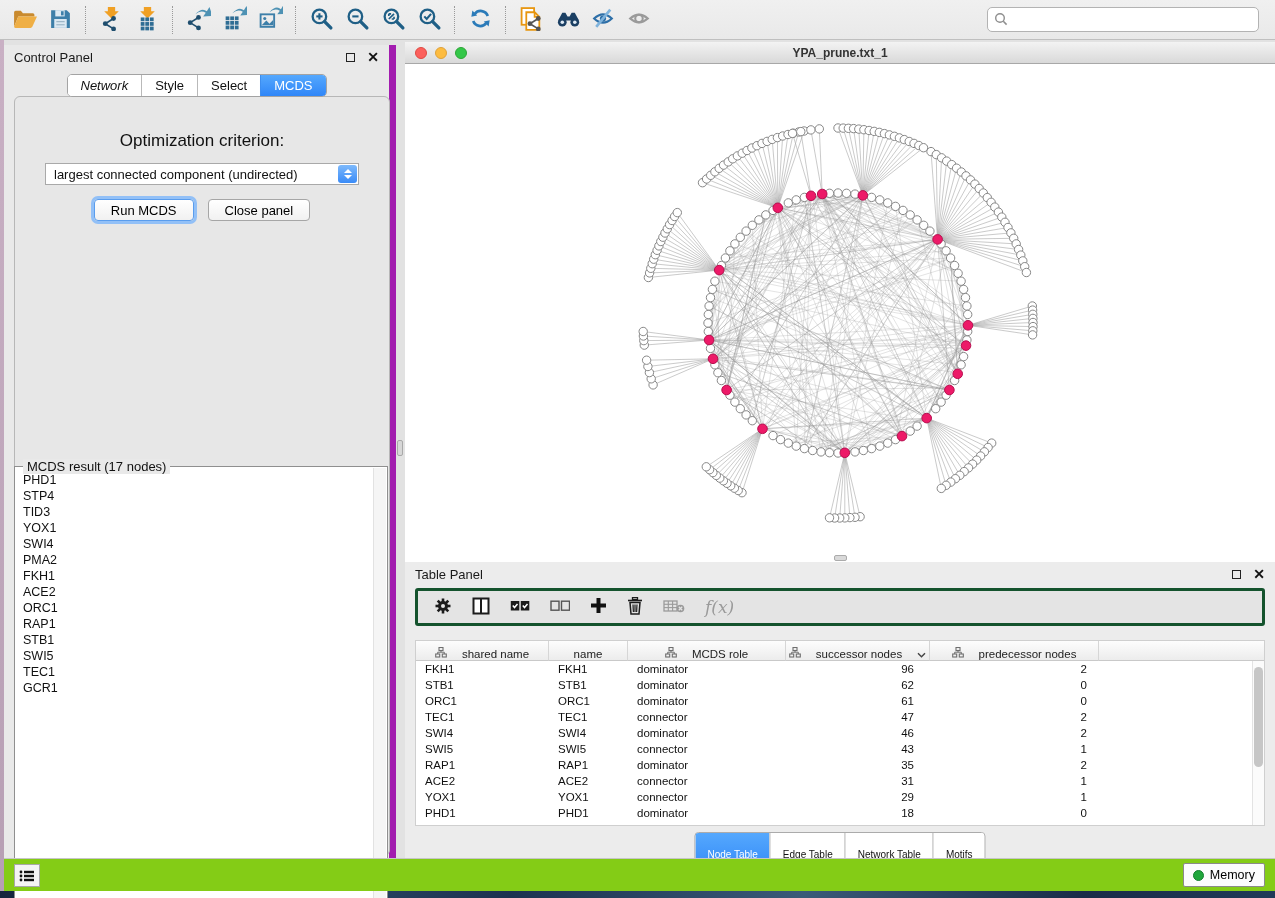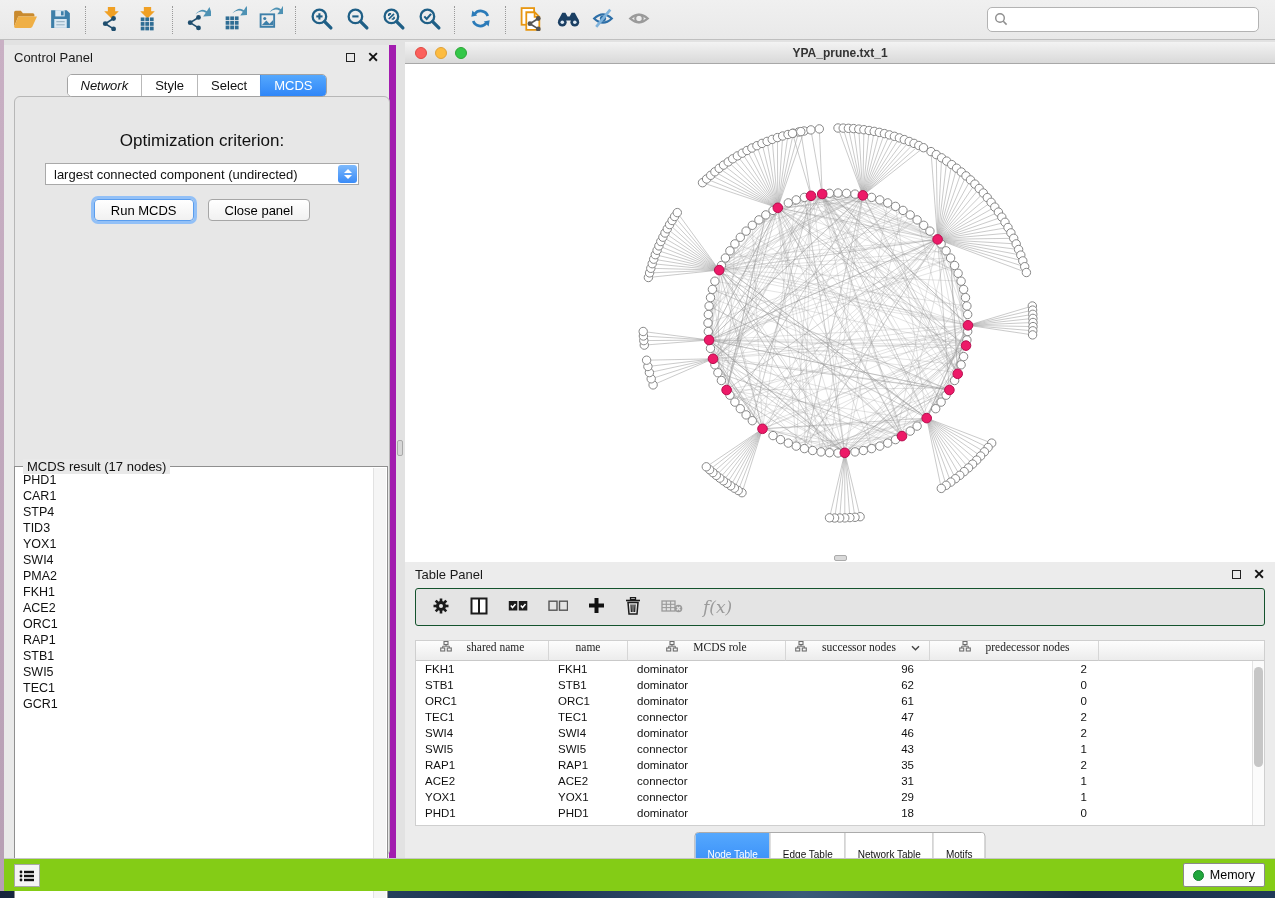--- a/index.html
+++ b/index.html
@@ -71,27 +71,27 @@
   .light.green { background:#34c749; border:1px solid #2da636; }
   .net-title { width:100%; text-align:center; font-size:12px; font-weight:600; color:#333; }
   .net-canvas { position:relative; width:870px; height:497px; background:#fff; overflow:hidden; }
 
   .split-h { position:absolute; left:397px; top:440px; width:6px; height:16px; background:#d7d7d7; border:1px solid #a9a9a9; border-radius:2px; z-index:6; }
   .split-v { position:absolute; left:834px; top:555px; width:13px; height:6px; background:#d9d9d9; border:1px solid #ababab; border-radius:2px; z-index:6; }
 
   
   .table-panel { position:absolute; left:405px; top:562px; width:870px; height:296px; background:#ececec; z-index:2; }
   .tp-toolbar { position:absolute; left:10px; right:10px; top:26px; height:38px; background:#e4e4e4;
-    border:1px solid #14532d; border-radius:3px; display:flex; align-items:center; gap:20px; padding-left:16px; }
+    border:3px solid #14532d; border-radius:3px; display:flex; align-items:center; gap:20px; padding-left:16px; }
   .tp-icon { display:flex; align-items:center; justify-content:center; background:none; border:none; cursor:pointer; height:24px; }
   .fx { font-family:"DejaVu Serif", serif; font-style:italic; font-size:17px; color:#9a9a9a; }
   .tbl { position:absolute; left:10px; right:10px; top:78px; height:186px; background:#fff; border:1px solid #cfcfcf; overflow:hidden; }
   .tbl-header { display:grid; grid-template-columns:133px 79px 158px 144px 169px 1fr; height:20px; }
   .th { background:linear-gradient(#fdfdfd,#ececec); border-right:1px solid #d6d6d6; border-bottom:1px solid #c9c9c9;
-    font-size:11.5px; display:flex; align-items:flex-start; justify-content:center; gap:15px; color:#222; cursor:pointer; white-space:nowrap;font-family:Liberation Serif, serif; }
+    font-size:11.5px; display:flex; align-items:flex-end; justify-content:center; gap:15px; color:#222; cursor:pointer; white-space:nowrap; }
   .th:last-child { border-right:none; }
   .tbl-row { display:grid; grid-template-columns:133px 79px 158px 144px 169px 1fr; height:16px; cursor:default; }
   .td { font-size:11.5px; line-height:16px; white-space:nowrap; overflow:hidden; }
   .td.c0,.td.c1,.td.c2 { padding-left:9px; text-align:left; }
   .td.c3 { text-align:right; padding-right:16px; }
   .td.c4 { text-align:right; padding-right:12px; }
   .tbl-scroll { position:absolute; right:0; top:20px; bottom:0; width:12px; background:#fbfbfb; border-left:1px solid #e3e3e3; }
   .tbl-thumb { position:absolute; top:6px; left:1px; width:9px; height:100px; background:#c6c6c6; border-radius:5px; }
   .tp-tabs { position:absolute; left:50%; transform:translateX(-50%); top:270px; display:flex;
     border:1px solid #ababab; border-radius:4px; overflow:hidden; background:#fff; }
@@ -308,21 +308,20 @@
     </div>
     <div class="btn-row">
       <button class="mac-btn focused">Run MCDS</button>
       <button class="mac-btn">Close panel</button>
     </div>
   </div>
   <div class="result-fieldset">
     <span class="result-legend">MCDS result (17 nodes)</span>
     <div class="result-list" id="result-list">
         <div class="result-item">PHD1</div>
-        <div class="result-item">CAR1</div>
         <div class="result-item">STP4</div>
         <div class="result-item">TID3</div>
         <div class="result-item">YOX1</div>
         <div class="result-item">SWI4</div>
         <div class="result-item">PMA2</div>
         <div class="result-item">FKH1</div>
         <div class="result-item">ACE2</div>
         <div class="result-item">ORC1</div>
         <div class="result-item">RAP1</div>
         <div class="result-item">STB1</div>

